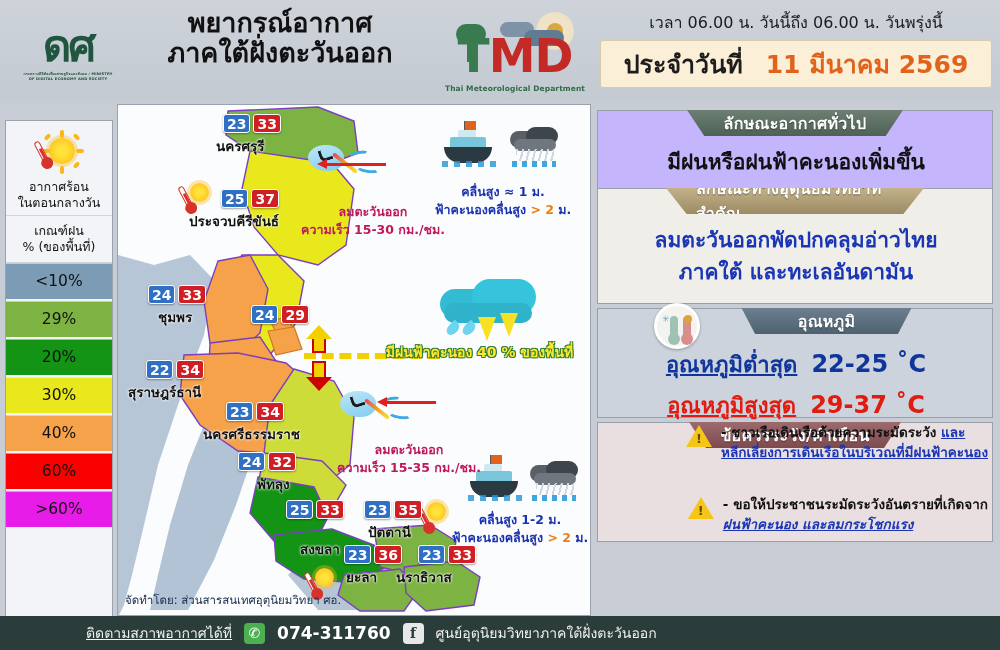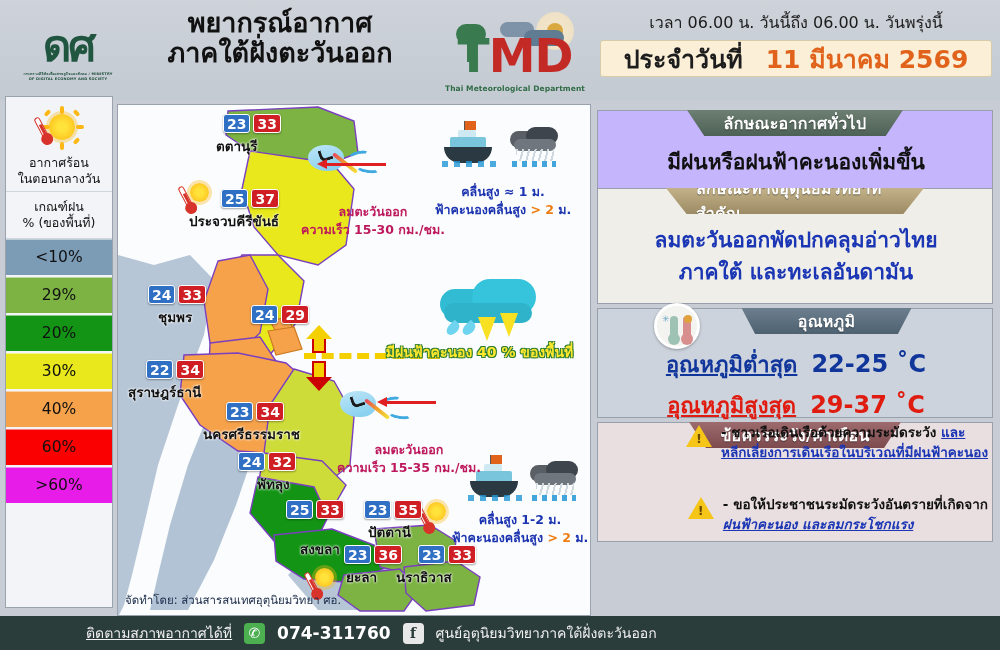--- a/index.html
+++ b/index.html
@@ -47,30 +47,30 @@
   .tmd-tree:before{content:"";position:absolute;left:6px;top:0;width:30px;height:20px;border-radius:14px;background:#3a7a4f;}
   .tmd-tree:after{content:"";position:absolute;left:17px;top:14px;width:8px;height:24px;background:#3a7a4f;}
   .tmd-cap { position:absolute; left:0; bottom:1px; width:150px; text-align:center;
      font-size:7.5px; font-weight:bold; color:#2f6b45; letter-spacing:.1px;}
 
   #time-range {
     position: absolute; right: 8px; top: 10px; width: 392px; text-align: center;
     font-size: 16px; color: #1b1b1b; font-weight: normal;
   }
   #date-box {
-    position: absolute; right: 8px; top: 40px; width: 392px; height: 37px;
+    position: absolute; right: 8px; top: 40px; width: 392px; height: 48px;
     background: #fbefd7; border: 1px solid #d8cba8; border-radius: 3px;
     display: flex; align-items: center; justify-content: center; gap: 23px;
   }
   #date-box .prefix { font-size: 25px; font-weight: bold; color: #1d1d1d; }
   #date-box .value  { font-size: 25px; font-weight: bold; color: #e0621b; }
 
   
   #legend {
-    position: absolute; left: 5px; top: 96px; width: 108px; height: 512px;
+    position: absolute; left: 5px; top: 120px; width: 108px; height: 512px;
     background: #f2f4f7; border: 1px solid #9aa3ad;
   }
   .legend-block { border-bottom: 1px solid #cfd5dc; padding: 6px 2px 5px; text-align:center; }
   .legend-icon { height: 52px; display:flex; align-items:center; justify-content:center; position:relative;}
   .legend-cap { font-size: 12.5px; color:#111; line-height:1.25; font-weight:normal;}
   .sun-glyph { position:relative; width:46px; height:46px;}
   .sun-core { position:absolute; left:13px; top:8px; width:26px; height:26px; border-radius:50%;
      background: radial-gradient(circle,#ffe23a 25%, #fdb713 100%); box-shadow:0 0 0 3px rgba(253,183,19,.35);}
   .sun-ray{position:absolute;background:#fdb713;border-radius:2px;}
   .thermo { position:absolute; left:0; top:10px; width:14px; height:30px; transform:rotate(-28deg);}
@@ -350,21 +350,21 @@
       <path d="M286 462 L338 456 L362 472 L356 500 L308 506 L288 488 Z" fill="#7cb342" stroke="#7a3fc0" stroke-width="1.4"></path>
 
       <path d="M152 196 L170 192 L176 206 L162 214 Z" fill="#f5a24b" stroke="#d07a20" stroke-width="1.2" transform="translate(0,20)"></path>
       <path d="M150 226 L176 222 L184 244 L158 250 Z" fill="#f5a24b" stroke="#d07a20" stroke-width="1.2"></path>
     </svg>
 
     <div class="temp-pair" style="left:105px; top:9px;">
       <div class="tchip tmin">23</div>
       <div class="tchip tmax">33</div>
     </div>
-    <div class="prov-name" style="left:98px; top:30px;">ตตานุรี</div>
+    <div class="prov-name" style="left:98px; top:30px;">นครศรุรี</div>
 
     <div class="temp-pair" style="left:103px; top:84px;">
       <div class="tchip tmin">25</div>
       <div class="tchip tmax">37</div>
     </div>
     <div class="prov-name" style="left:71px; top:105px;">ประจวบคีรีขันธ์</div>
 
     <div class="temp-pair" style="left:30px; top:180px;">
       <div class="tchip tmin">24</div>
       <div class="tchip tmax">33</div>

